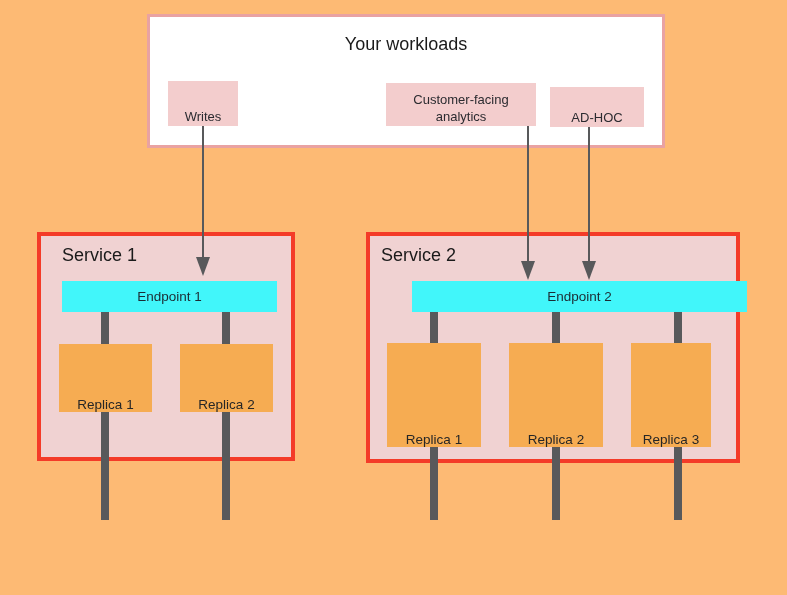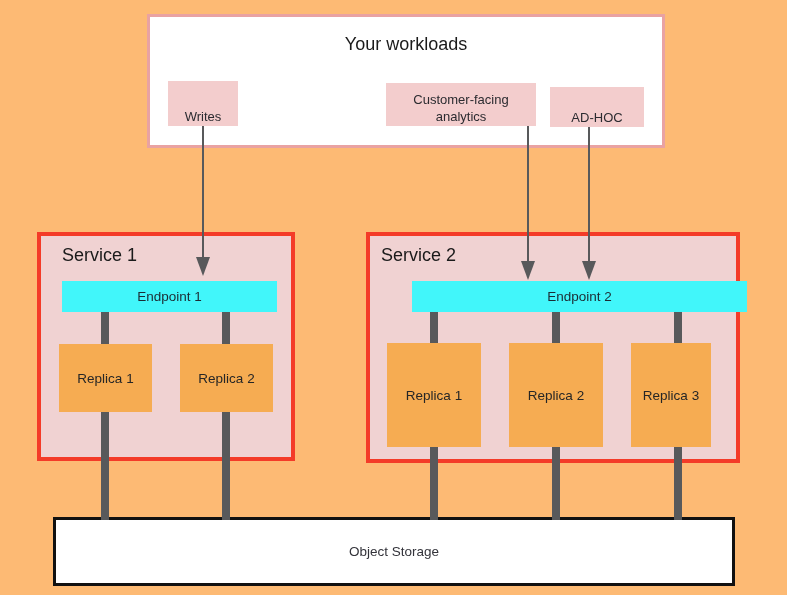--- a/index.html
+++ b/index.html
@@ -79,21 +79,21 @@
     color: #1c2b33;
     z-index: 3;
   }
   .endpoint-1 { left: 62px;  top: 281px; width: 215px; }
   .endpoint-2 { left: 412px; top: 281px; width: 335px; }
 
   .replica-node {
     position: absolute;
     background: #f6ac52;
     display: flex;
-    align-items: center;
+    align-items: flex-end;
     justify-content: center;
     font-size: 13.5px;
     color: #262626;
     z-index: 3;
   }
   .s1-r1 { left: 59px;  top: 344px; width: 93px; height: 68px; }
   .s1-r2 { left: 180px; top: 344px; width: 93px; height: 68px; }
   .s2-r1 { left: 387px; top: 343px; width: 94px; height: 104px; }
   .s2-r2 { left: 509px; top: 343px; width: 94px; height: 104px; }
   .s2-r3 { left: 631px; top: 343px; width: 80px; height: 104px; }
@@ -154,23 +154,20 @@
   <div class="workload-node wl-customer">
     <span>Customer-facing analytics</span>
   </div>
 
   <div class="service-box service-1"></div>
   <div class="service-label label-s1">Service 1</div>
 
   <div class="service-box service-2"></div>
   <div class="service-label label-s2">Service 2</div>
 
-  <div class="storage-box">
-    <span>Object Storage</span>
-  </div>
 
   <div class="connector c-s1a"></div>
   <div class="connector c-s1b"></div>
   <div class="connector c-s2a"></div>
   <div class="connector c-s2b"></div>
   <div class="connector c-s2c"></div>
 
   <div class="endpoint-bar endpoint-1">
     <span>Endpoint 1</span>
   </div>

